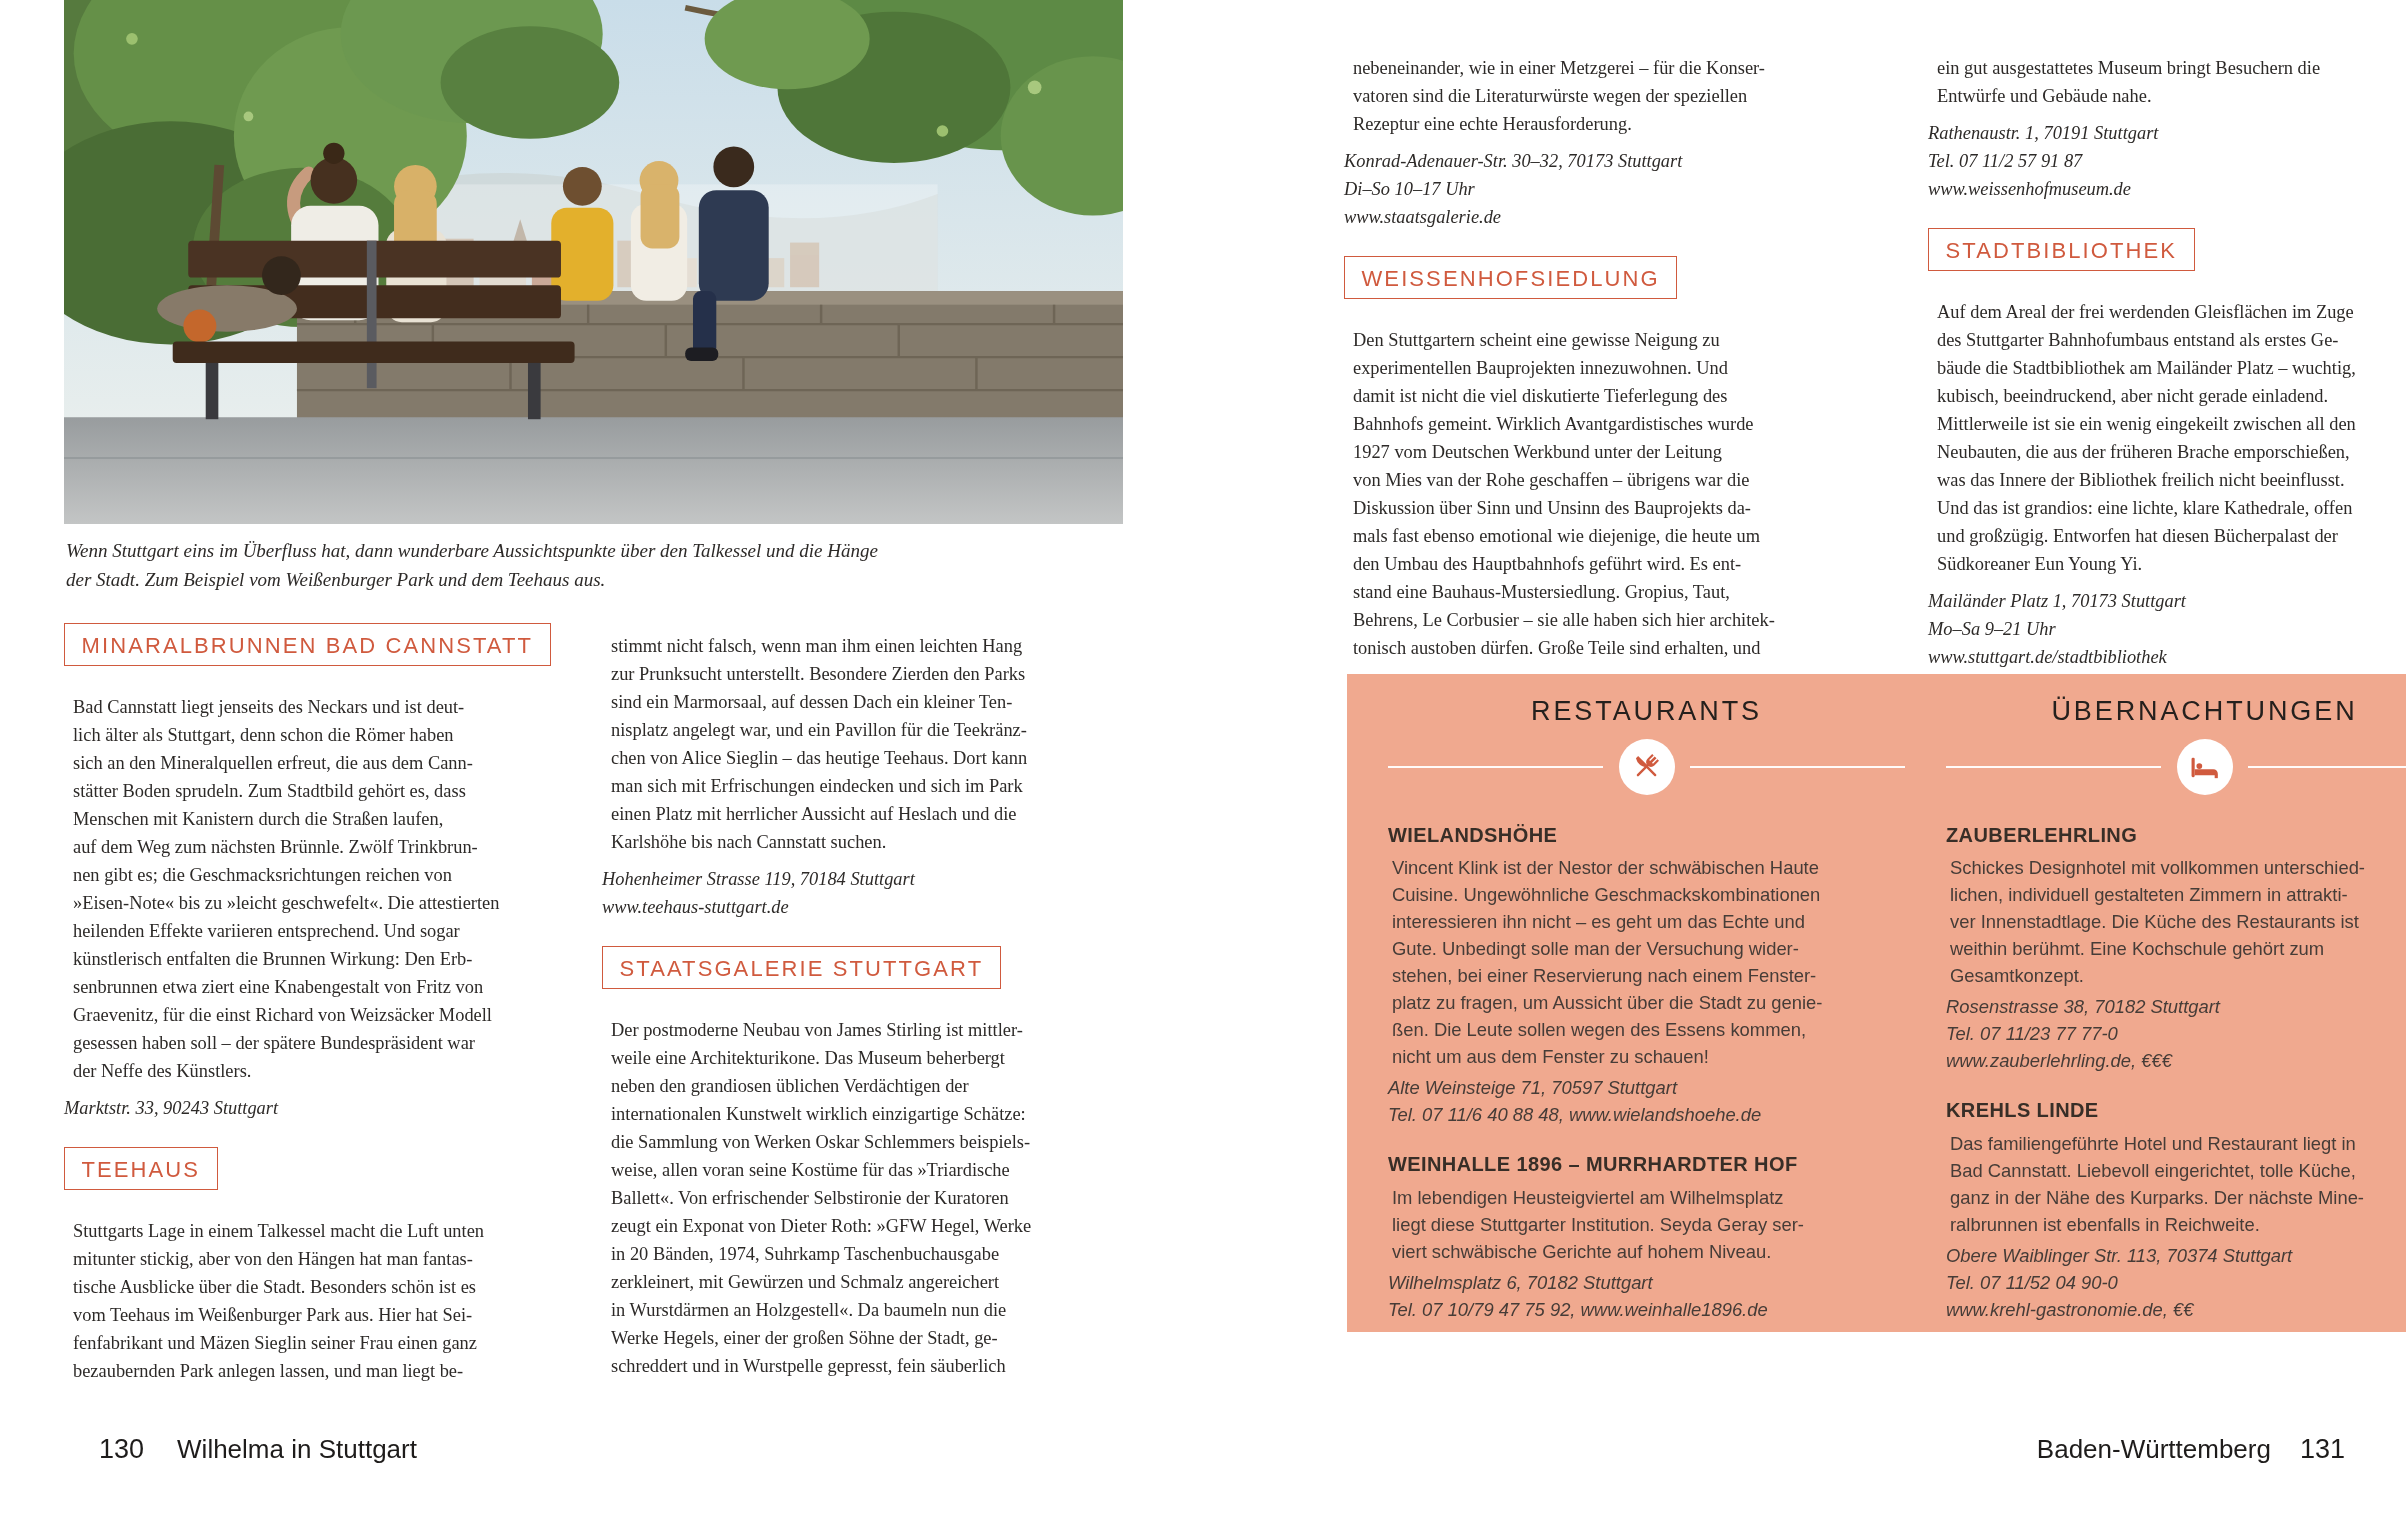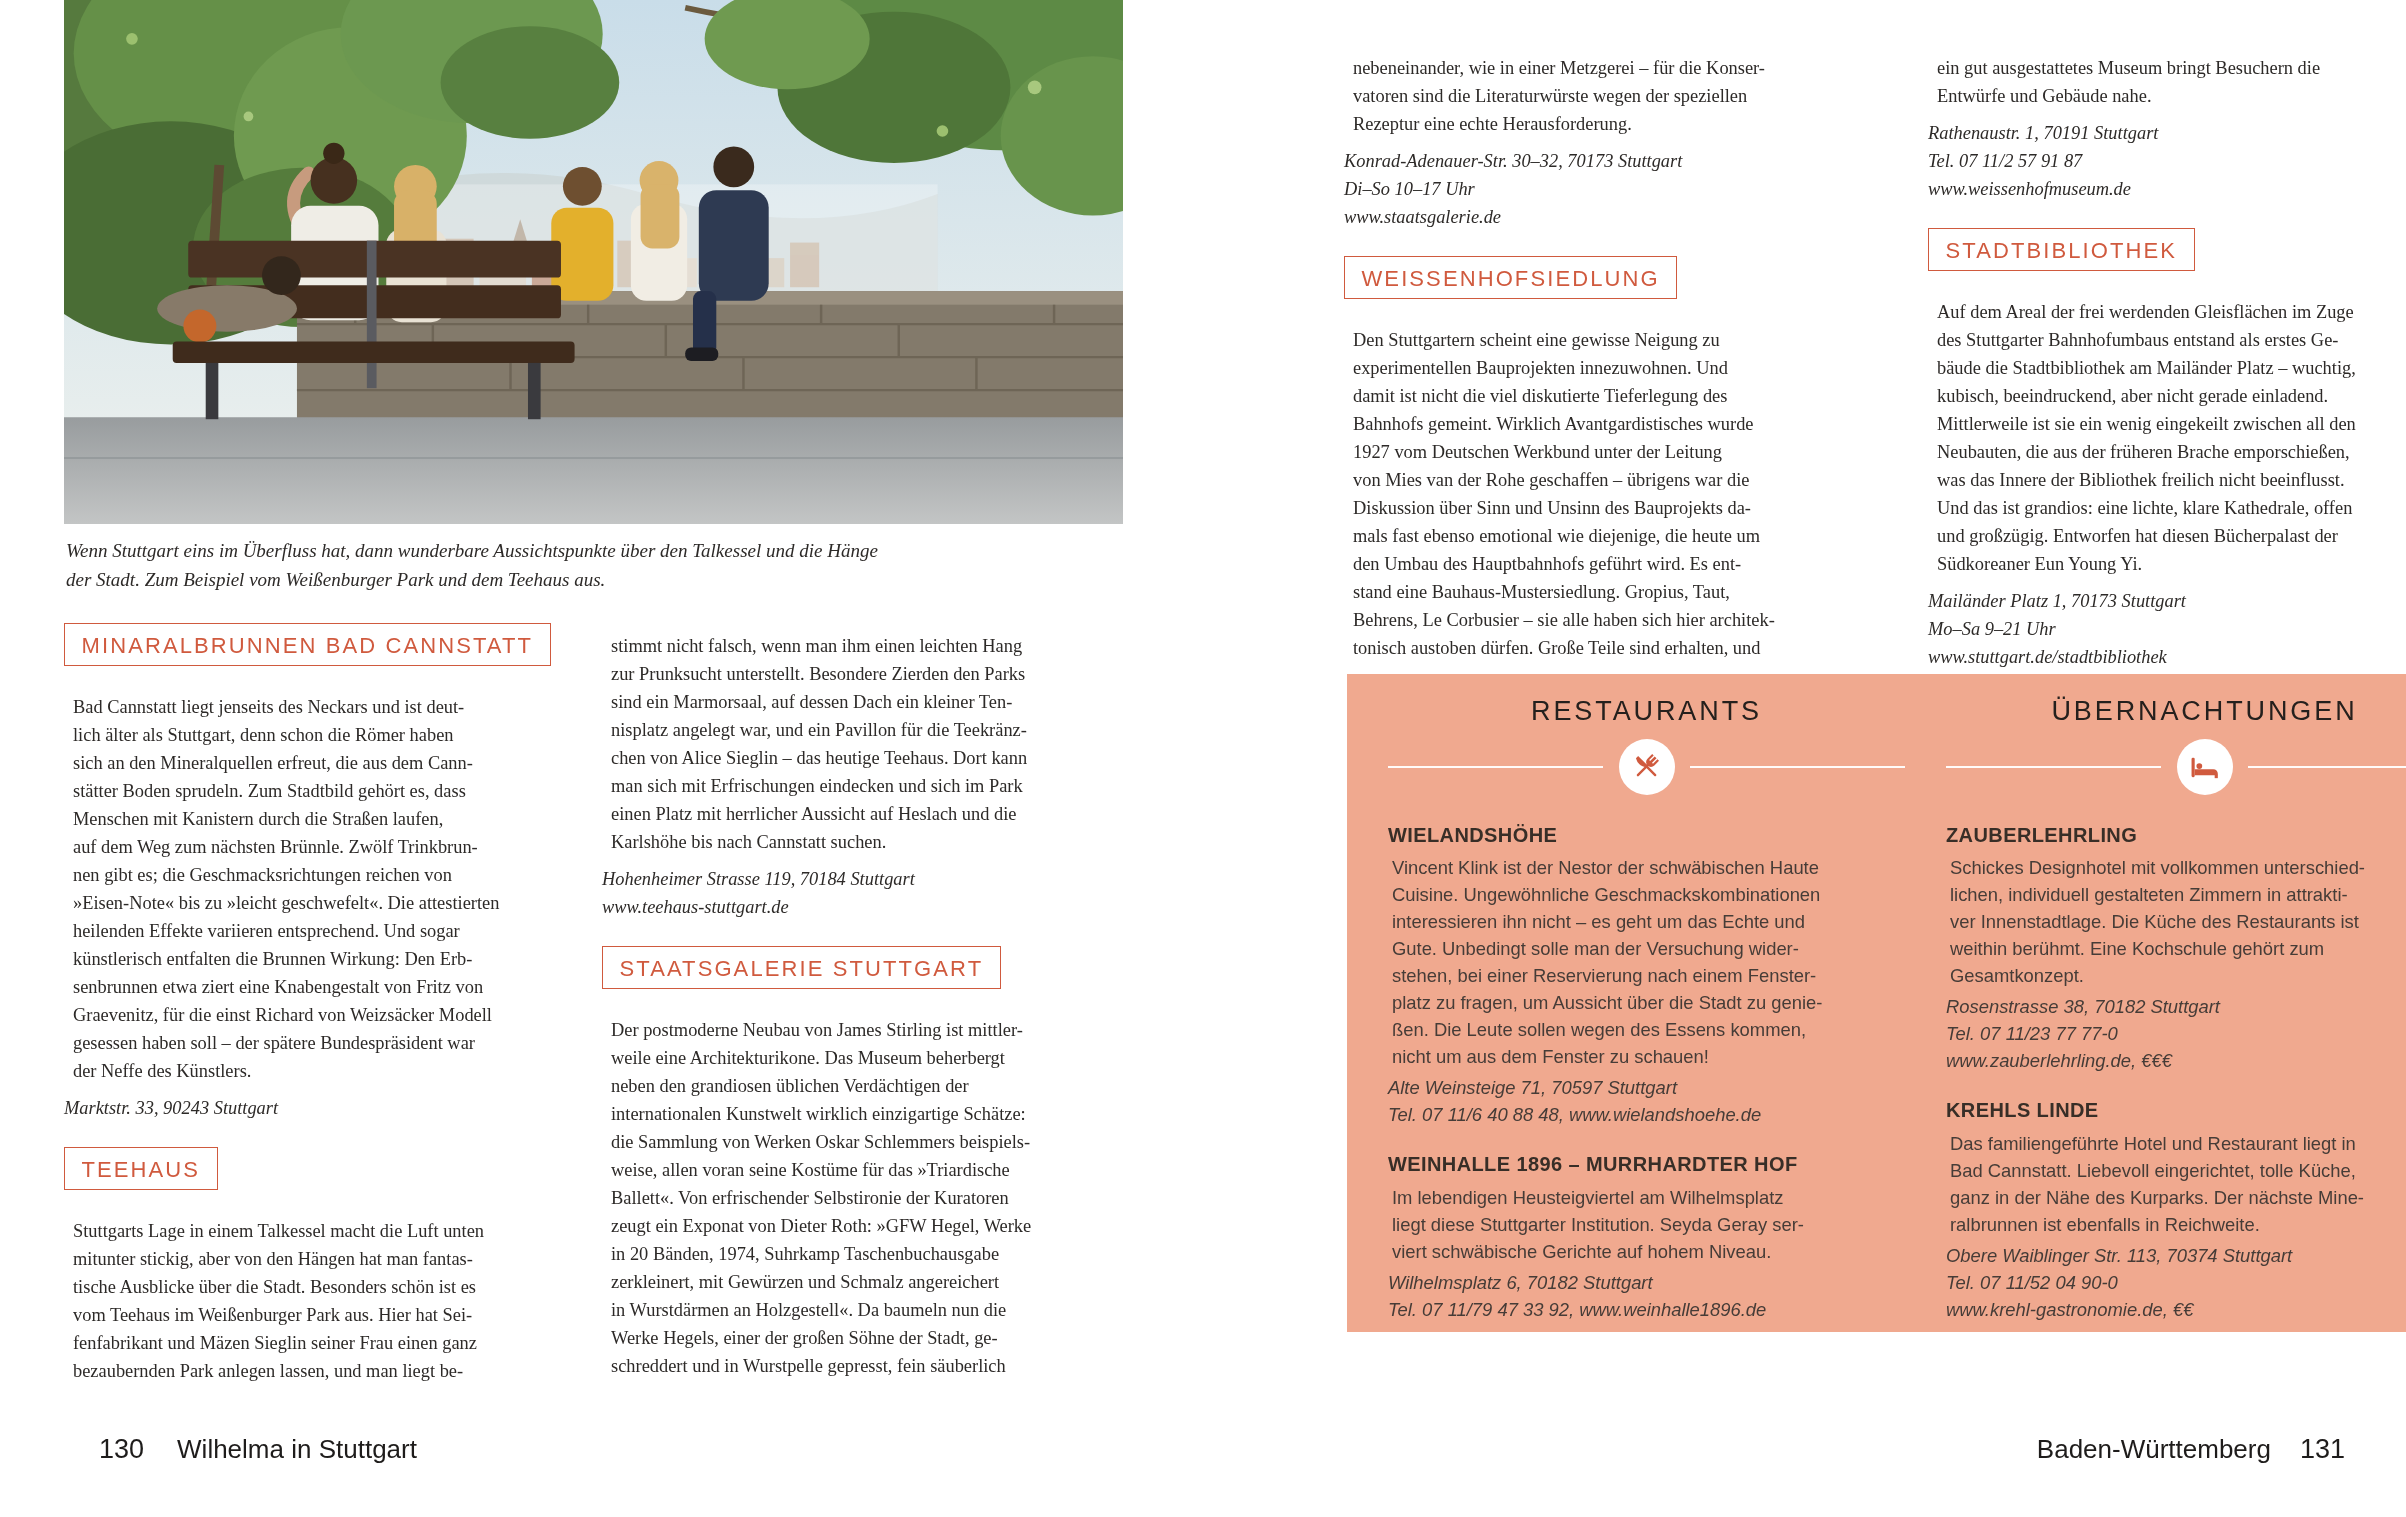--- a/index.html
+++ b/index.html
@@ -321,21 +321,21 @@
 nicht um aus dem Fenster zu schauen!</p>
         <p class="ib-addr">Alte Weinsteige 71, 70597 Stuttgart
 Tel. 07 11/6 40 88 48, www.wielandshoehe.de</p>
       </div>
       <div class="entry">
         <h4>WEINHALLE 1896 – MURRHARDTER HOF</h4>
         <p class="ib-body">Im lebendigen Heusteigviertel am Wilhelmsplatz
 liegt diese Stuttgarter Institution. Seyda Geray ser-
 viert schwäbische Gerichte auf hohem Niveau.</p>
         <p class="ib-addr">Wilhelmsplatz 6, 70182 Stuttgart
-Tel. 07 11/79 47 33 92, www.weinhalle1896.de</p>
+Tel. 07 10/79 47 75 92, www.weinhalle1896.de</p>
       </div>
     </div>
 
     <div class="ib-col">
       <h3 class="ib-title">ÜBERNACHTUNGEN</h3>
       <div class="rule-row">
         <span class="rule"></span>
         <span class="icircle">
           <svg viewBox="0 0 40 40" fill="currentColor">
             <rect x="6" y="10.5" width="3.4" height="21" rx="1.4"></rect>

